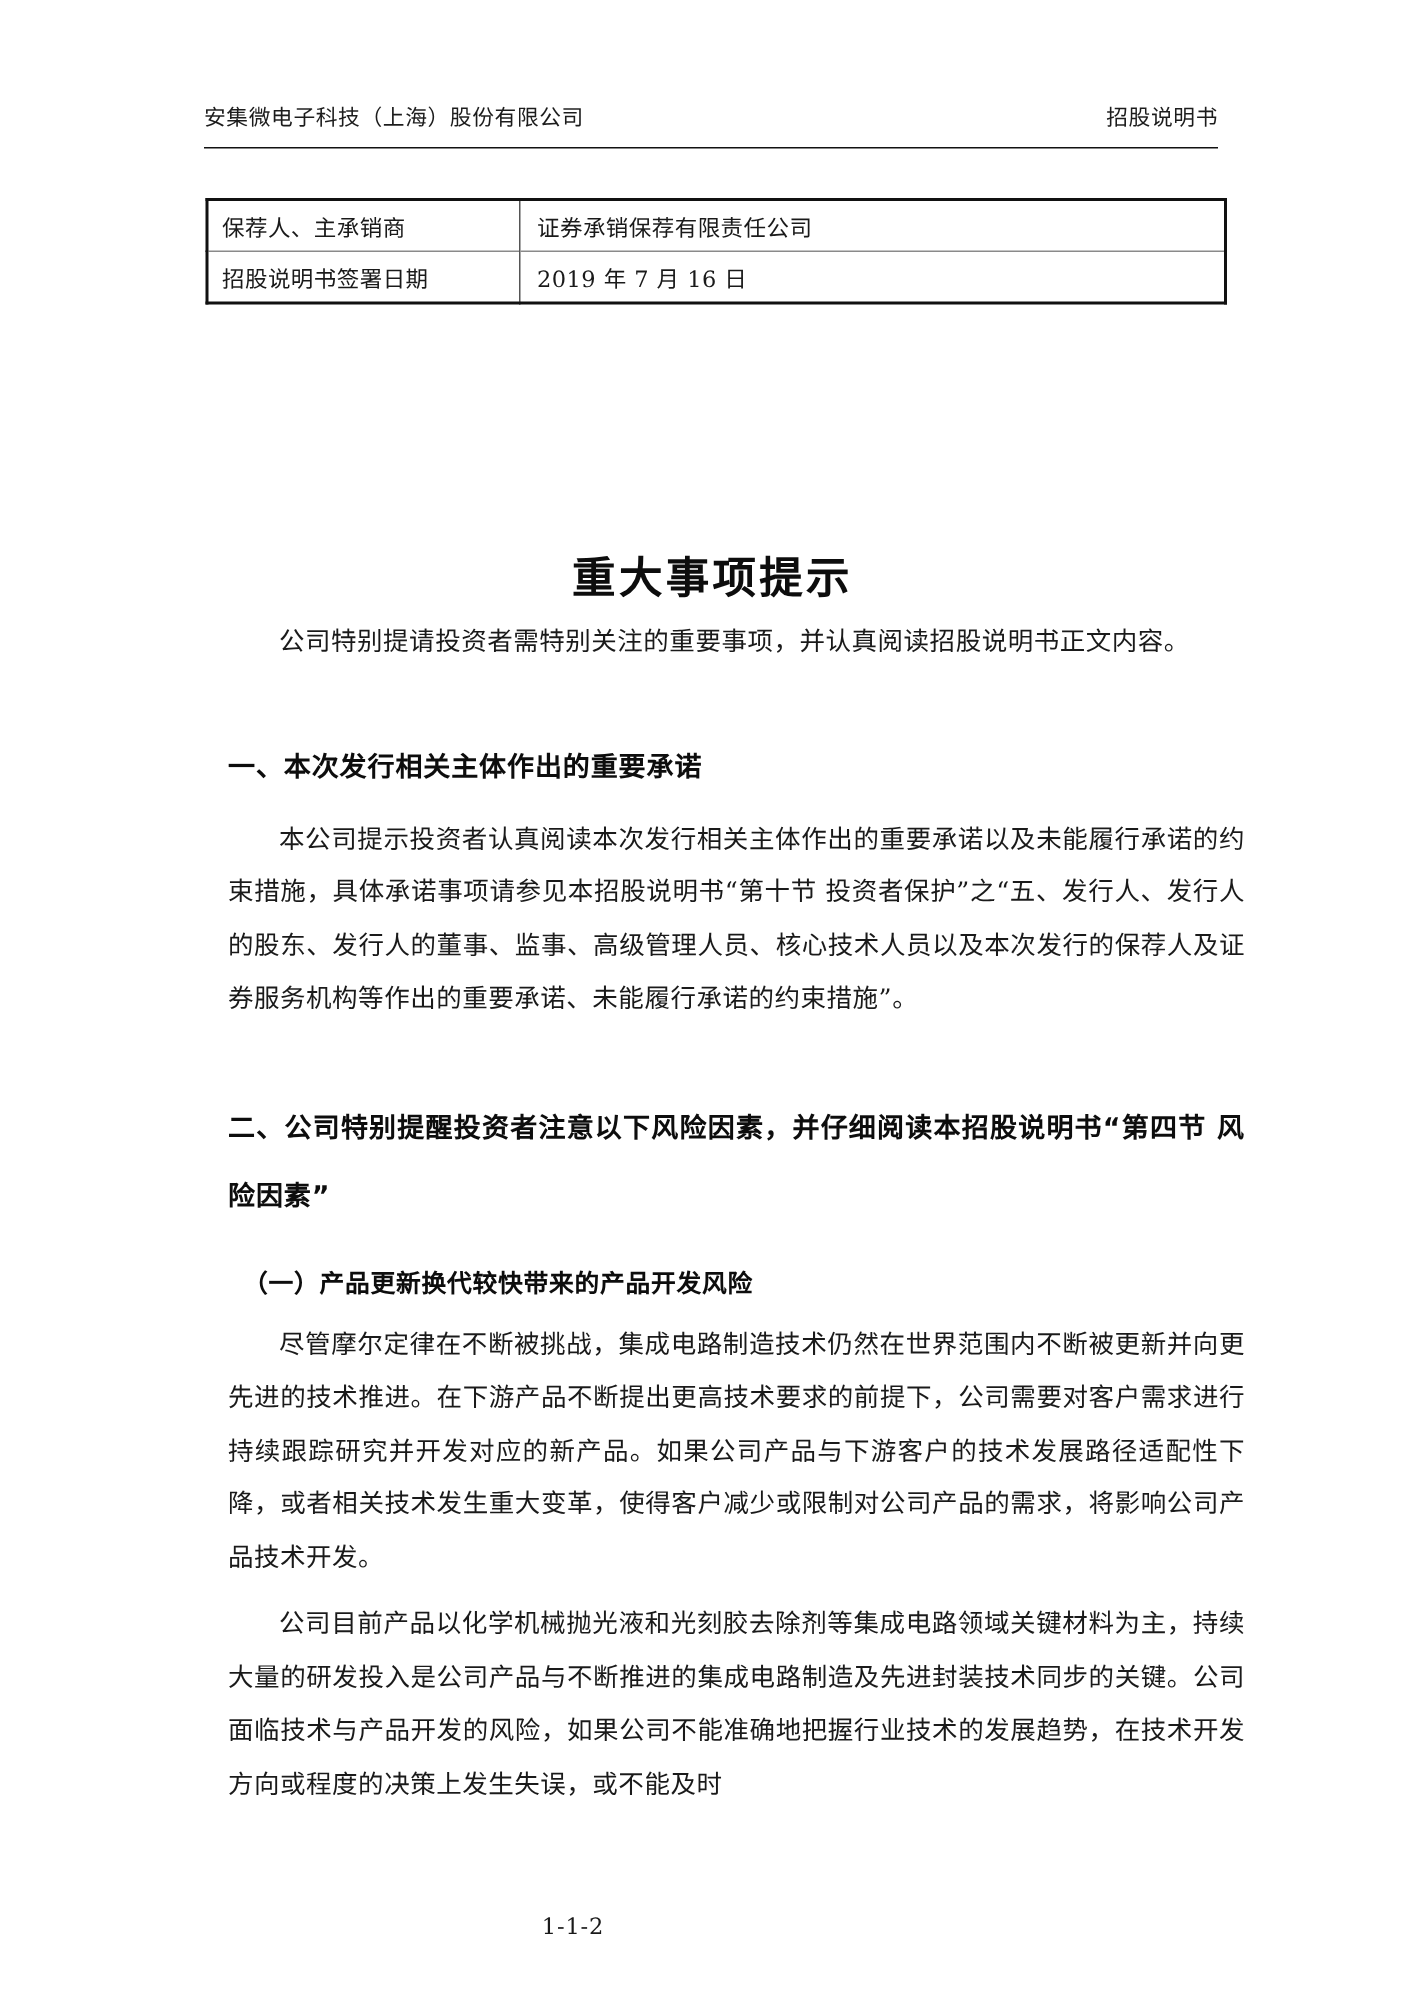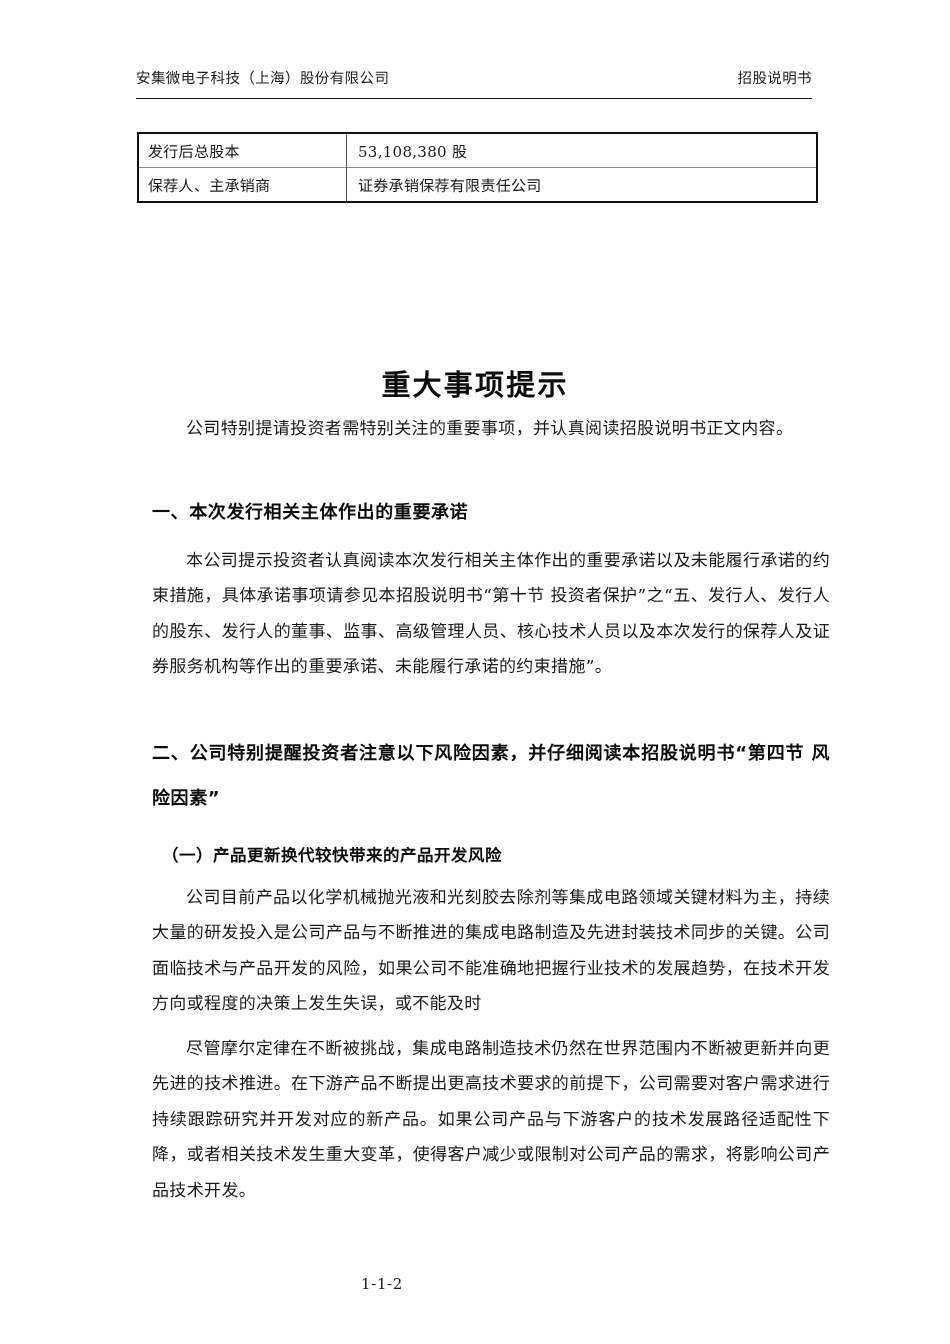--- a/index.html
+++ b/index.html
@@ -148,26 +148,26 @@
 
   <div class="doc-header">
     <span class="hdr-left">安集微电子科技（上海）股份有限公司</span>
     <span class="hdr-right">招股说明书</span>
   </div>
   <div class="header-rule"></div>
 
   <table class="info-table">
     <tbody>
       <tr>
-        <td class="k">发行后总股本</td>
-        <td class="v">53,108,380 股</td>
+        <td class="k">保荐人、主承销商</td>
+        <td class="v">证券承销保荐有限责任公司</td>
       </tr>
       <tr>
-        <td class="k">保荐人、主承销商</td>
-        <td class="v">证券承销保荐有限责任公司</td>
+        <td class="k">招股说明书签署日期</td>
+        <td class="v">2019 年  7 月  16 日</td>
       </tr>
     </tbody>
   </table>
 
   <div class="doc-title">重大事项提示</div>
 
   <div class="body-flow">
 
     <p class="para">公司特别提请投资者需特别关注的重要事项，并认真阅读招股说明书正文内容。</p>
 
@@ -176,23 +176,23 @@
     <h2 class="sec-h">一、本次发行相关主体作出的重要承诺</h2>
 
     <p class="para">本公司提示投资者认真阅读本次发行相关主体作出的重要承诺以及未能履行承诺的约束措施，具体承诺事项请参见本招股说明书“第十节 投资者保护”之“五、发行人、发行人的股东、发行人的董事、监事、高级管理人员、核心技术人员以及本次发行的保荐人及证券服务机构等作出的重要承诺、未能履行承诺的约束措施”。</p>
 
     <div class="gap-a"></div>
 
     <h2 class="sec-h tall">二、公司特别提醒投资者注意以下风险因素，并仔细阅读本招股说明书“第四节 风险因素”</h2>
 
     <h3 class="sub-h">（一）产品更新换代较快带来的产品开发风险</h3>
 
+    <p class="para">尽管摩尔定律在不断被挑战，集成电路制造技术仍然在世界范围内不断被更新并向更先进的技术推进。在下游产品不断提出更高技术要求的前提下，公司需要对客户需求进行持续跟踪研究并开发对应的新产品。如果公司产品与下游客户的技术发展路径适配性下降，或者相关技术发生重大变革，使得客户减少或限制对公司产品的需求，将影响公司产品技术开发。</p>
+
     <p class="para">公司目前产品以化学机械抛光液和光刻胶去除剂等集成电路领域关键材料为主，持续大量的研发投入是公司产品与不断推进的集成电路制造及先进封装技术同步的关键。公司面临技术与产品开发的风险，如果公司不能准确地把握行业技术的发展趋势，在技术开发方向或程度的决策上发生失误，或不能及时</p>
-
-    <p class="para">尽管摩尔定律在不断被挑战，集成电路制造技术仍然在世界范围内不断被更新并向更先进的技术推进。在下游产品不断提出更高技术要求的前提下，公司需要对客户需求进行持续跟踪研究并开发对应的新产品。如果公司产品与下游客户的技术发展路径适配性下降，或者相关技术发生重大变革，使得客户减少或限制对公司产品的需求，将影响公司产品技术开发。</p>
 
   </div>
 
   <div class="doc-footer">
     <span>1-1-2</span>
   </div>
 
 </div>
 
 </body></html>

